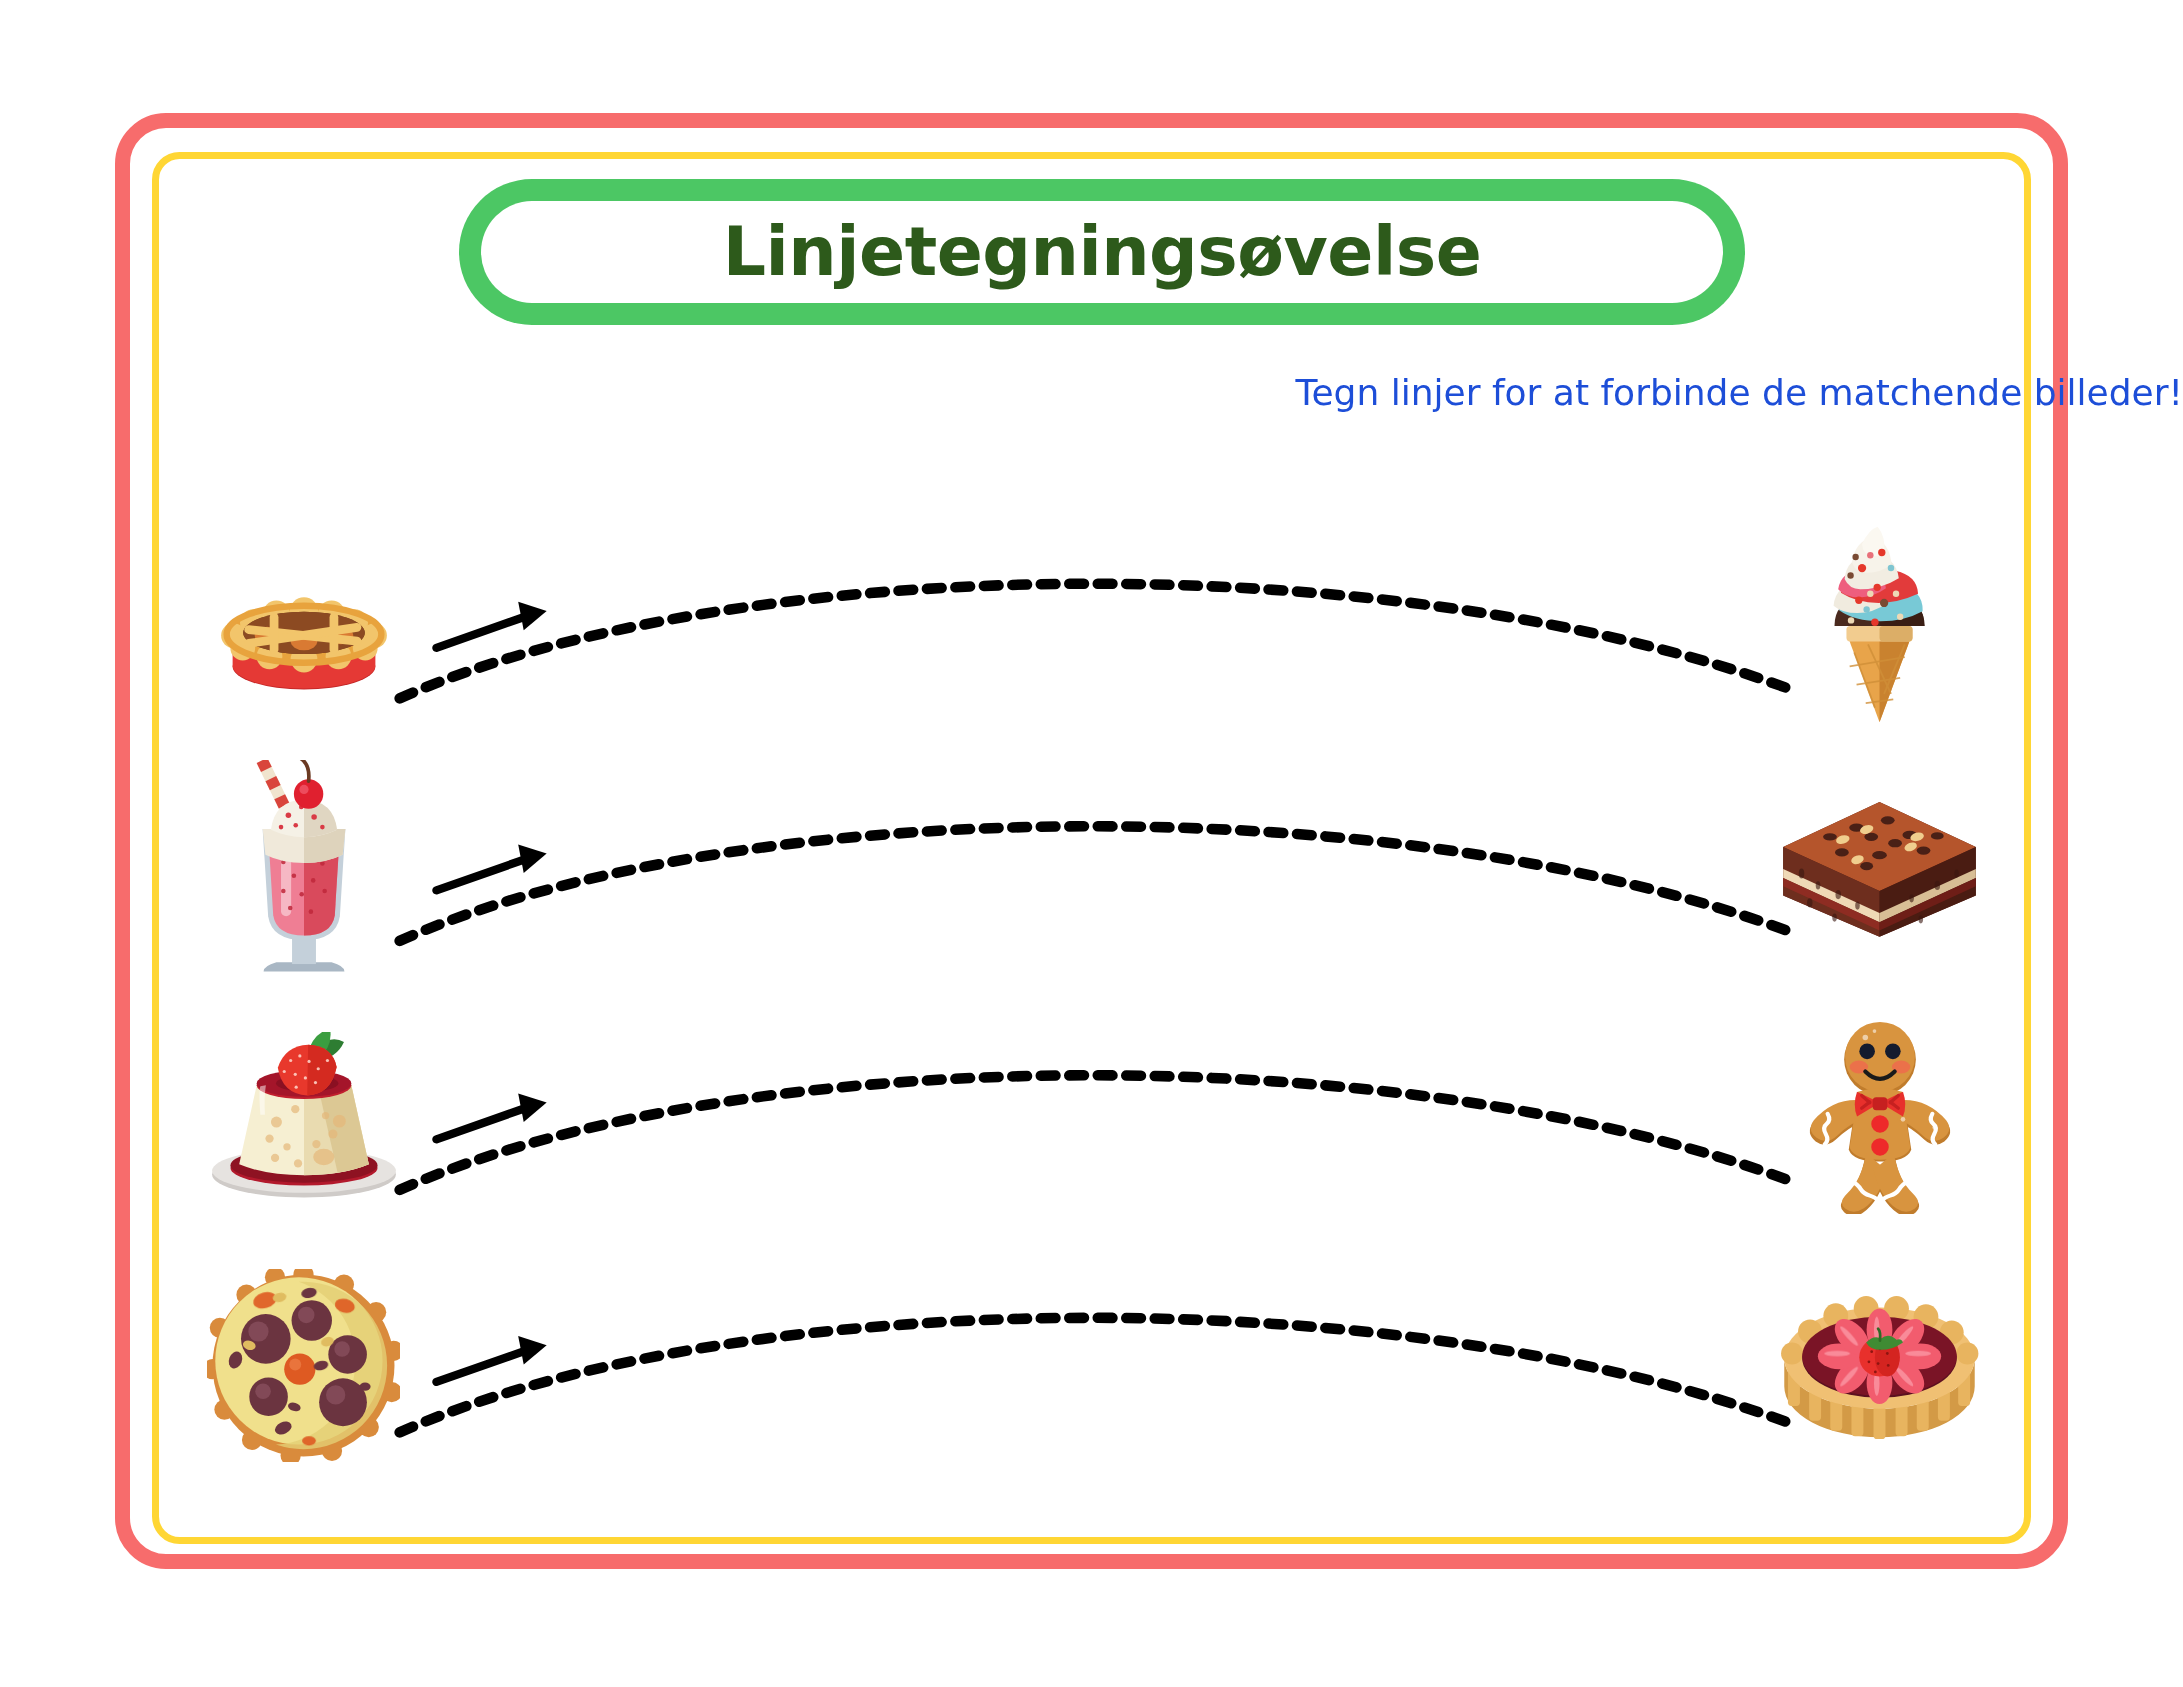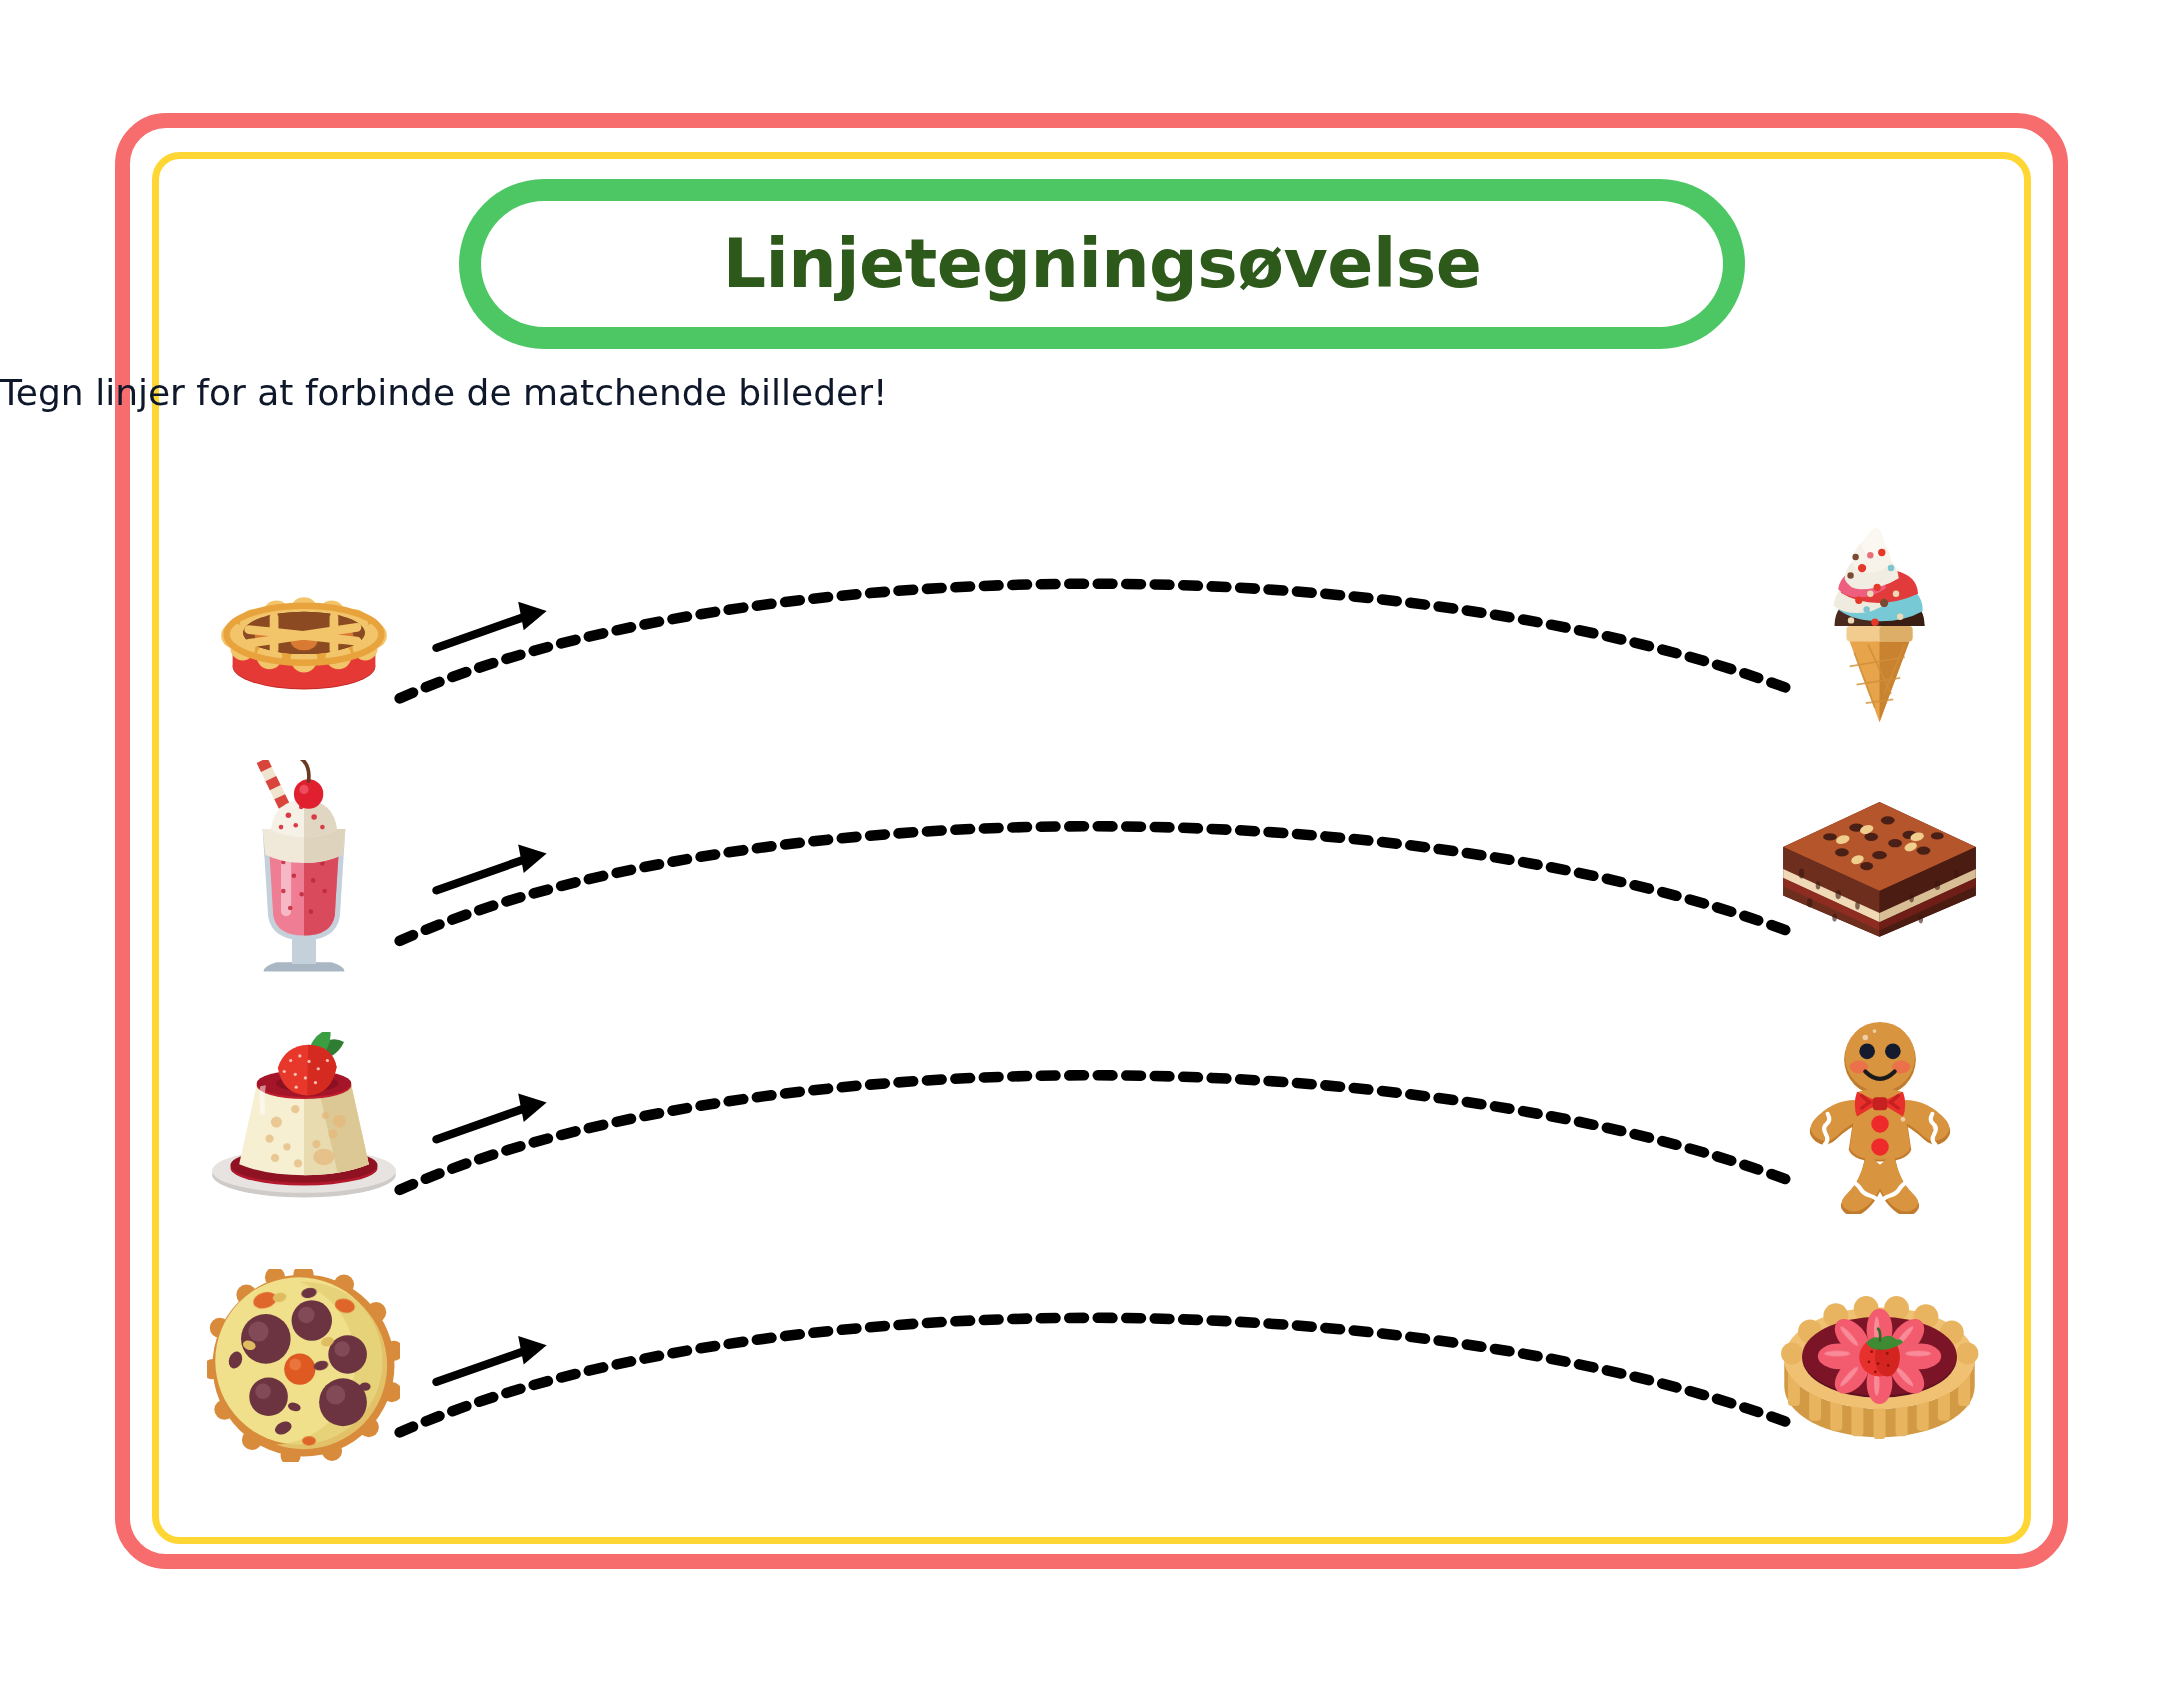--- a/index.html
+++ b/index.html
@@ -27,21 +27,21 @@
     border:7.4px solid #FFD634;
     border-radius:27.6px;
     box-sizing:border-box;
     background:#ffffff;
   }
 
   
   #title-pill {
     position:absolute;
     left:459px; top:179px;
-    width:1286px; height:170px;
+    width:1286px; height:146px;
     background:#4CC764;
     border-radius:85px;
     box-sizing:border-box;
     padding:22px;
     display:flex; align-items:center; justify-content:center;
   }
   #title-pill-inner {
     width:100%; height:100%;
     background:#ffffff;
     border-radius:64px;
@@ -52,25 +52,25 @@
     font-weight:bold;
     font-size:68px;
     color:#2D5A1B;
     letter-spacing:-0.5px;
     line-height:1;
     white-space:nowrap;
   }
   #subtitle {
     position:absolute;
     left:0; top:372px; width:2183px;
-    text-align:left;
+    text-align:right;
     font-family:"DejaVu Sans", sans-serif;
     font-weight:normal;
     font-size:36px;
-    color:#0f172a;
+    color:#1d4ed8;
     white-space:nowrap;
   }
 
   
   .row {
     position:absolute;
     left:152px;
     width:1879px;
     height:230px;
   }

